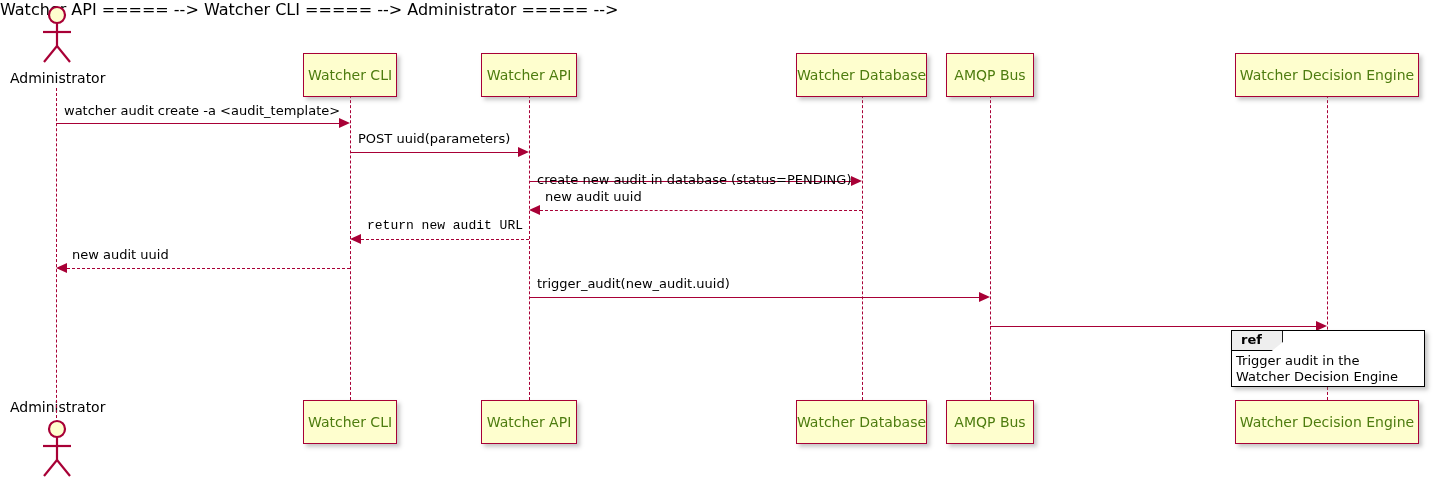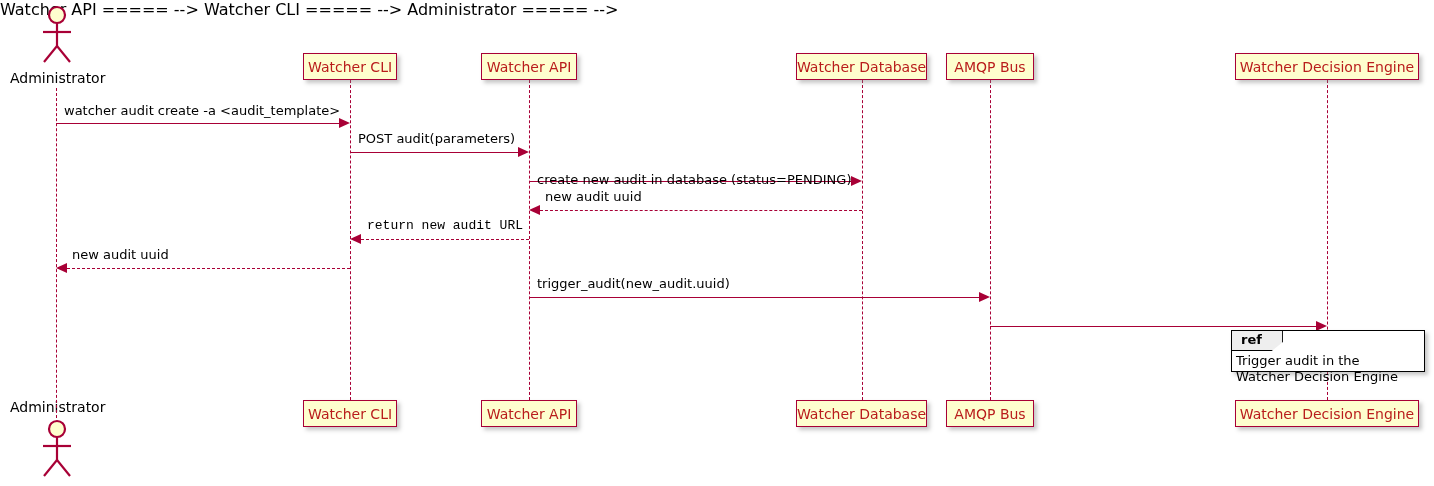--- a/index.html
+++ b/index.html
@@ -20,27 +20,27 @@
   }
   
   .participant {
     position: absolute;
     box-sizing: border-box;
     background: #FEFECE;
     border: 1.5px solid #A80036;
     box-shadow: 3px 3px 4px rgba(130,130,130,0.45);
     font-size: 14px;
     line-height: 1;
-    color: #b91c1c;
+    color: #4d7c0f;
     display: flex;
     align-items: center;
     justify-content: center;
     white-space: nowrap;
     padding: 0 9px;
-    height: 27px;
+    height: 44px;
   }
   
   .lifeline {
     position: absolute;
     width: 0;
     border-left: 1.5px dashed #A80036;
   }
   
   .actor {
     position: absolute;
@@ -173,21 +173,21 @@
   <div class="participant" style="left:1235px; top:400px; width:184px;">Watcher Decision Engine</div>
 
   
   <div class="msg-line" style="left:56px; top:123px; width:289px;"></div>
   <div class="arrowhead right" style="left:339px; top:118px;"></div>
   <div class="msg-label" style="left:64px; top:104px;">watcher audit create -a &lt;audit_template&gt;</div>
 
   
   <div class="msg-line" style="left:350px; top:152px; width:174px;"></div>
   <div class="arrowhead right" style="left:518px; top:147px;"></div>
-  <div class="msg-label" style="left:358px; top:132px;">POST audit(parameters)</div>
+  <div class="msg-label" style="left:358px; top:132px;">POST uuid(parameters)</div>
 
   
   <div class="msg-line" style="left:529px; top:181px; width:328px;"></div>
   <div class="arrowhead right" style="left:851px; top:176px;"></div>
   <div class="msg-label" style="left:537px; top:173px;">create new audit in database (status=PENDING)</div>
 
    Watcher API ===== --&gt;
   <div class="msg-line dotted" style="left:540px; top:210px; width:322px;"></div>
   <div class="arrowhead left" style="left:529px; top:205px;"></div>
   <div class="msg-label" style="left:545px; top:190px;">new audit uuid</div>
@@ -205,21 +205,21 @@
   
   <div class="msg-line" style="left:529px; top:297px; width:456px;"></div>
   <div class="arrowhead right" style="left:979px; top:292px;"></div>
   <div class="msg-label" style="left:537px; top:277px;">trigger_audit(new_audit.uuid)</div>
 
   
   <div class="msg-line" style="left:990px; top:326px; width:332px;"></div>
   <div class="arrowhead right" style="left:1316px; top:321px;"></div>
 
   
-  <div class="ref-box" style="left:1231px; top:330px; width:194px; height:42px;">
+  <div class="ref-box" style="left:1231px; top:330px; width:194px; height:57px;">
     <div class="ref-tab">ref</div>
     <div class="ref-body">
       <div>Trigger audit in the</div>
       <div>Watcher Decision Engine</div>
     </div>
   </div>
 
 </div>
 
 </body></html>

